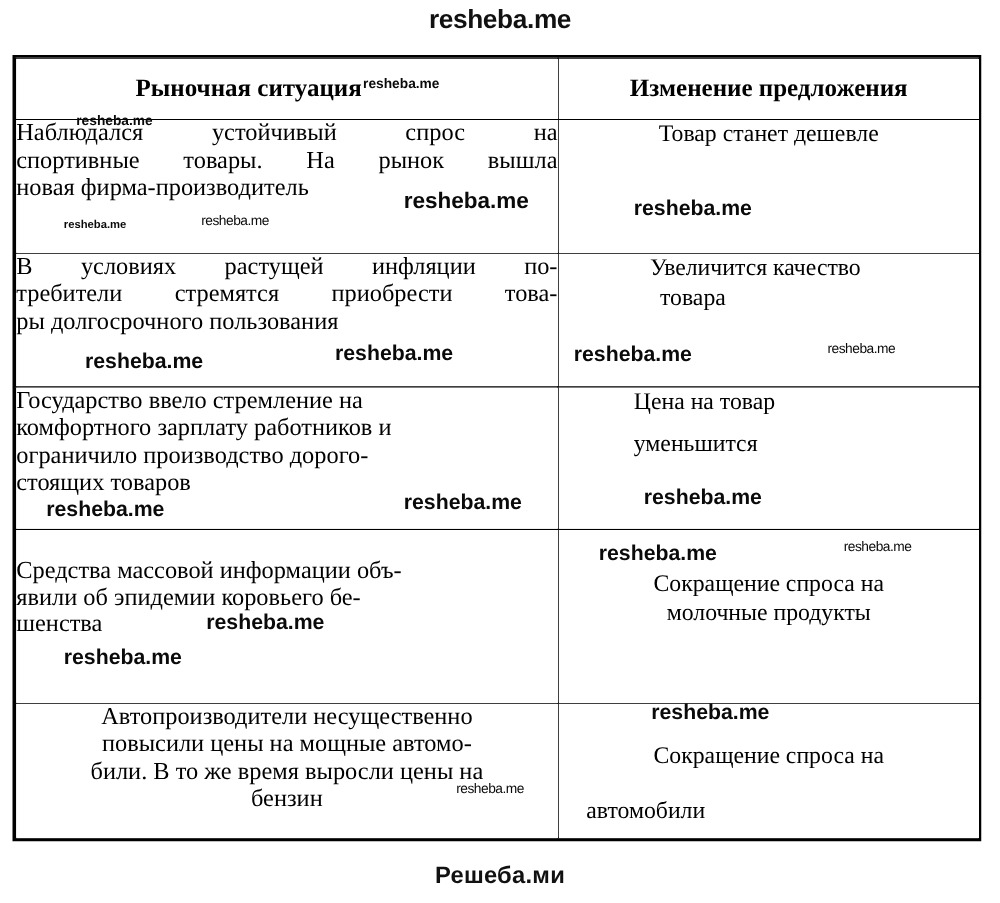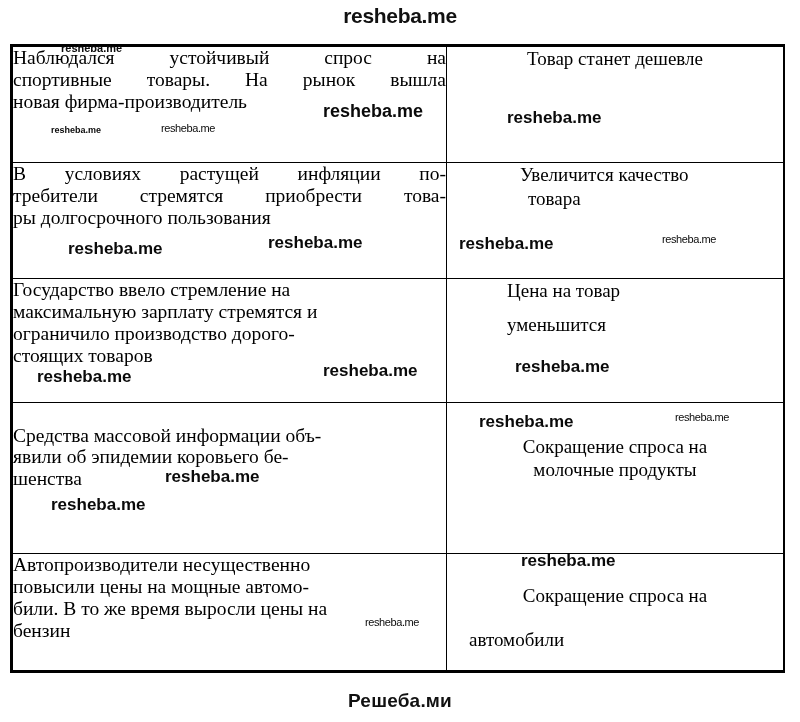--- a/index.html
+++ b/index.html
@@ -128,20 +128,30 @@
 <div class="top-brand">resheba.me</div>
 
 <div class="sheet">
   <table class="grid">
     <colgroup>
       <col class="c-left">
       <col class="c-right">
     </colgroup>
     <tbody>
 
+      <tr class="head">
+        <th>
+          <span class="head-inner">
+            <span>Рыночная ситуация</span><span class="wm bold s11" style="position:relative; top:-7px; left:1px;">resheba.me</span>
+          </span>
+        </th>
+        <th>
+          <span>Изменение предложения</span>
+        </th>
+      </tr>
 
       <tr>
         <td class="cell-left" style="height:97px;">
           <span class="wm bold s11" style="left:48px; top:-5px;">resheba.me</span>
           <span class="line" style="text-align:justify; text-align-last:justify;">Наблюдался устойчивый спрос на</span>
           <span class="line" style="text-align:justify; text-align-last:justify;">спортивные товары. На рынок вышла</span>
           <span class="line">новая фирма-производитель</span>
           <span class="wm bold s18" style="left:310px; top:54px;">resheba.me</span>
           <span class="wm bold s9" style="left:38px; top:78px;">resheba.me</span>
           <span class="wm thin s11" style="left:148px; top:75px;">resheba.me</span>
@@ -164,21 +174,21 @@
           <span class="line" style="margin-left:-8px;">Увеличится качество</span>
           <span class="line">товара</span>
           <span class="wm bold s17" style="left:12px; top:70px;">resheba.me</span>
           <span class="wm thin s11" style="left:215px; top:70px;">resheba.me</span>
         </td>
       </tr>
 
       <tr>
         <td class="cell-left nojust" style="height:103px;">
           <span class="line">Государство ввело стремление на</span>
-          <span class="line">максимальную зарплату стремятся и</span>
+          <span class="line">комфортного зарплату работников и</span>
           <span class="line">ограничило производство дорого-</span>
           <span class="line">стоящих товаров</span>
           <span class="wm bold s17" style="left:24px; top:88px;">resheba.me</span>
           <span class="wm bold s17" style="left:310px; top:82px;">resheba.me</span>
         </td>
         <td class="cell-right lead2">
           <span class="line">Цена на товар</span>
           <span class="sp-gap"></span>
           <span class="line">уменьшится</span>
           <span class="wm bold s17" style="left:68px; top:77px;">resheba.me</span>
@@ -196,21 +206,21 @@
         </td>
         <td class="cell-right" style="vertical-align:top; padding-top:32px;">
           <span class="wm bold s17" style="left:32px; top:8px;">resheba.me</span>
           <span class="wm thin s11" style="left:228px; top:8px;">resheba.me</span>
           <span class="line">Сокращение спроса на</span>
           <span class="line">молочные продукты</span>
         </td>
       </tr>
 
       <tr>
-        <td class="cell-left nojust" style="height:88px;">
+        <td class="cell-left nojust" style="height:88px;text-align:center;">
           <span class="line">Автопроизводители несущественно</span>
           <span class="line">повысили цены на мощные автомо-</span>
           <span class="line">били. В то же время выросли цены на</span>
           <span class="line">бензин</span>
           <span class="wm thin s11" style="left:352px; top:62px;">resheba.me</span>
         </td>
         <td class="cell-right" style="vertical-align:top; padding-top:14px;">
           <span class="wm bold s17" style="left:74px; top:-4px;">resheba.me</span>
           <span class="line" style="margin-top:16px;">Сокращение спроса на</span>
           <span class="line" style="text-align:left; padding-left:22px;margin-top:20px;">автомобили</span>

